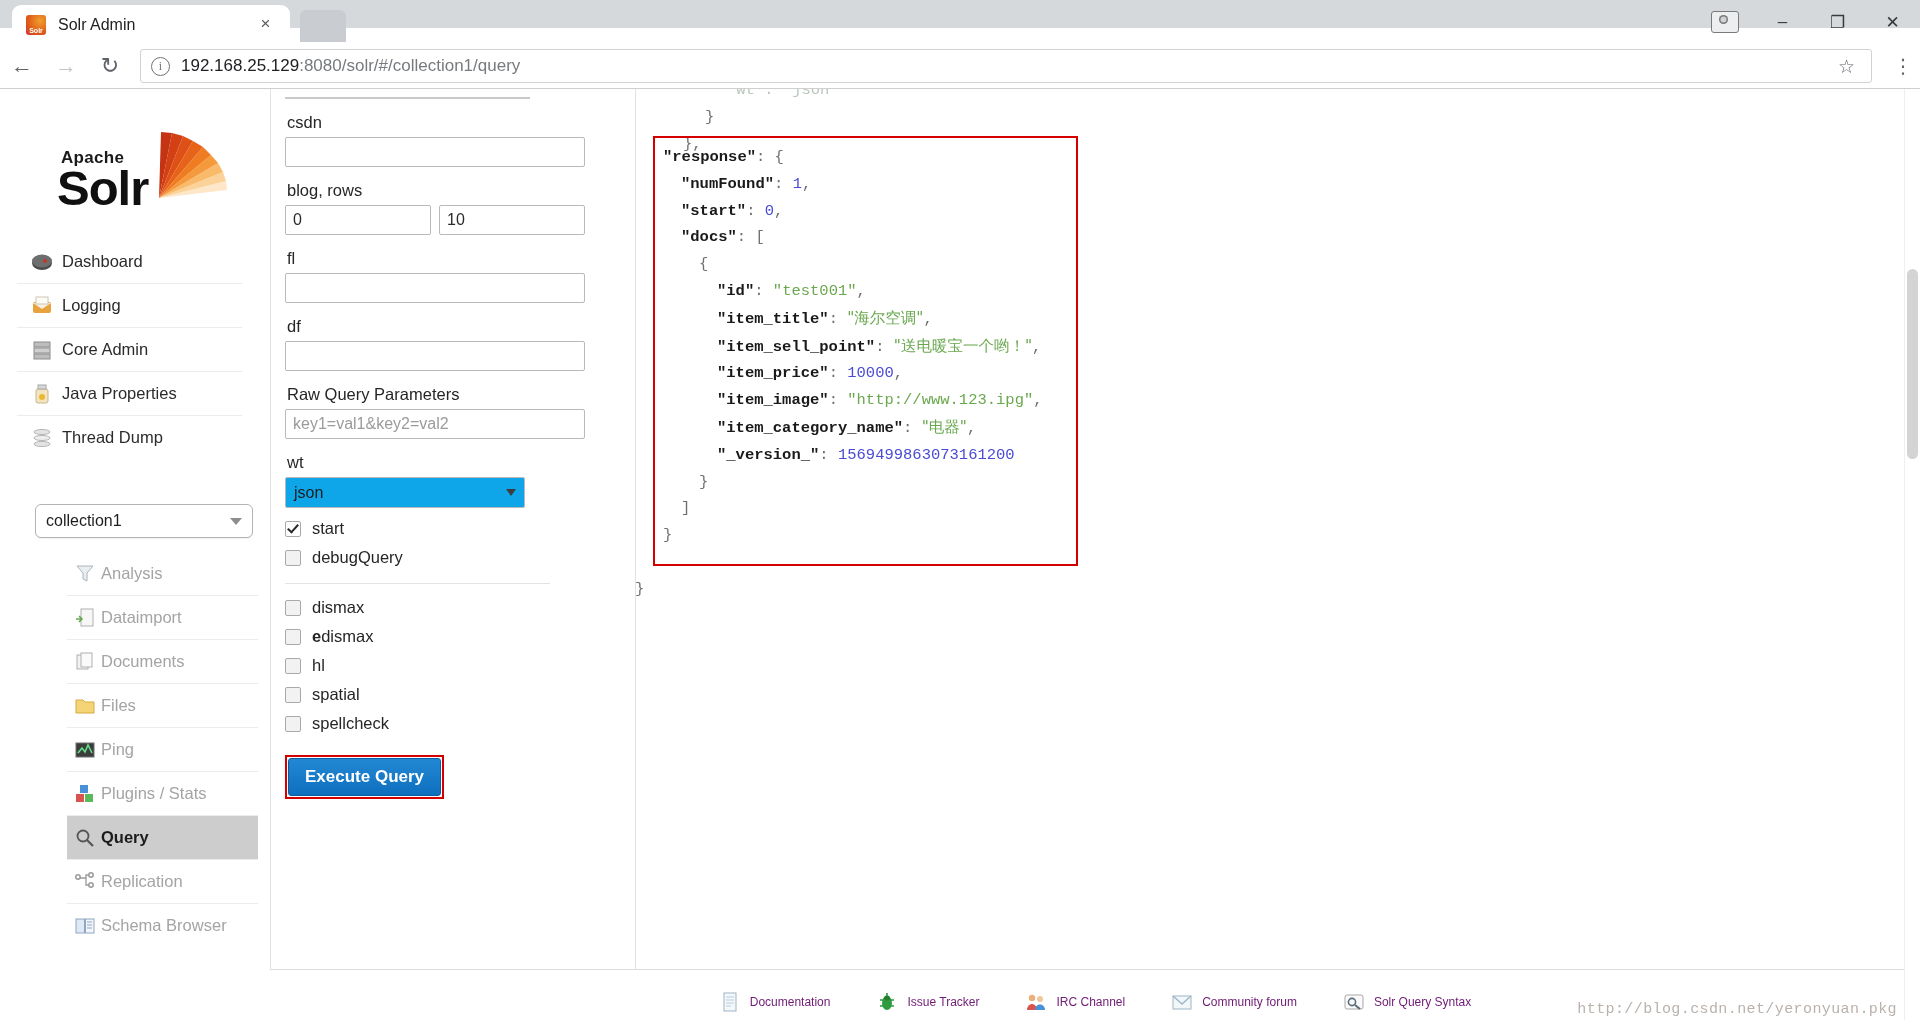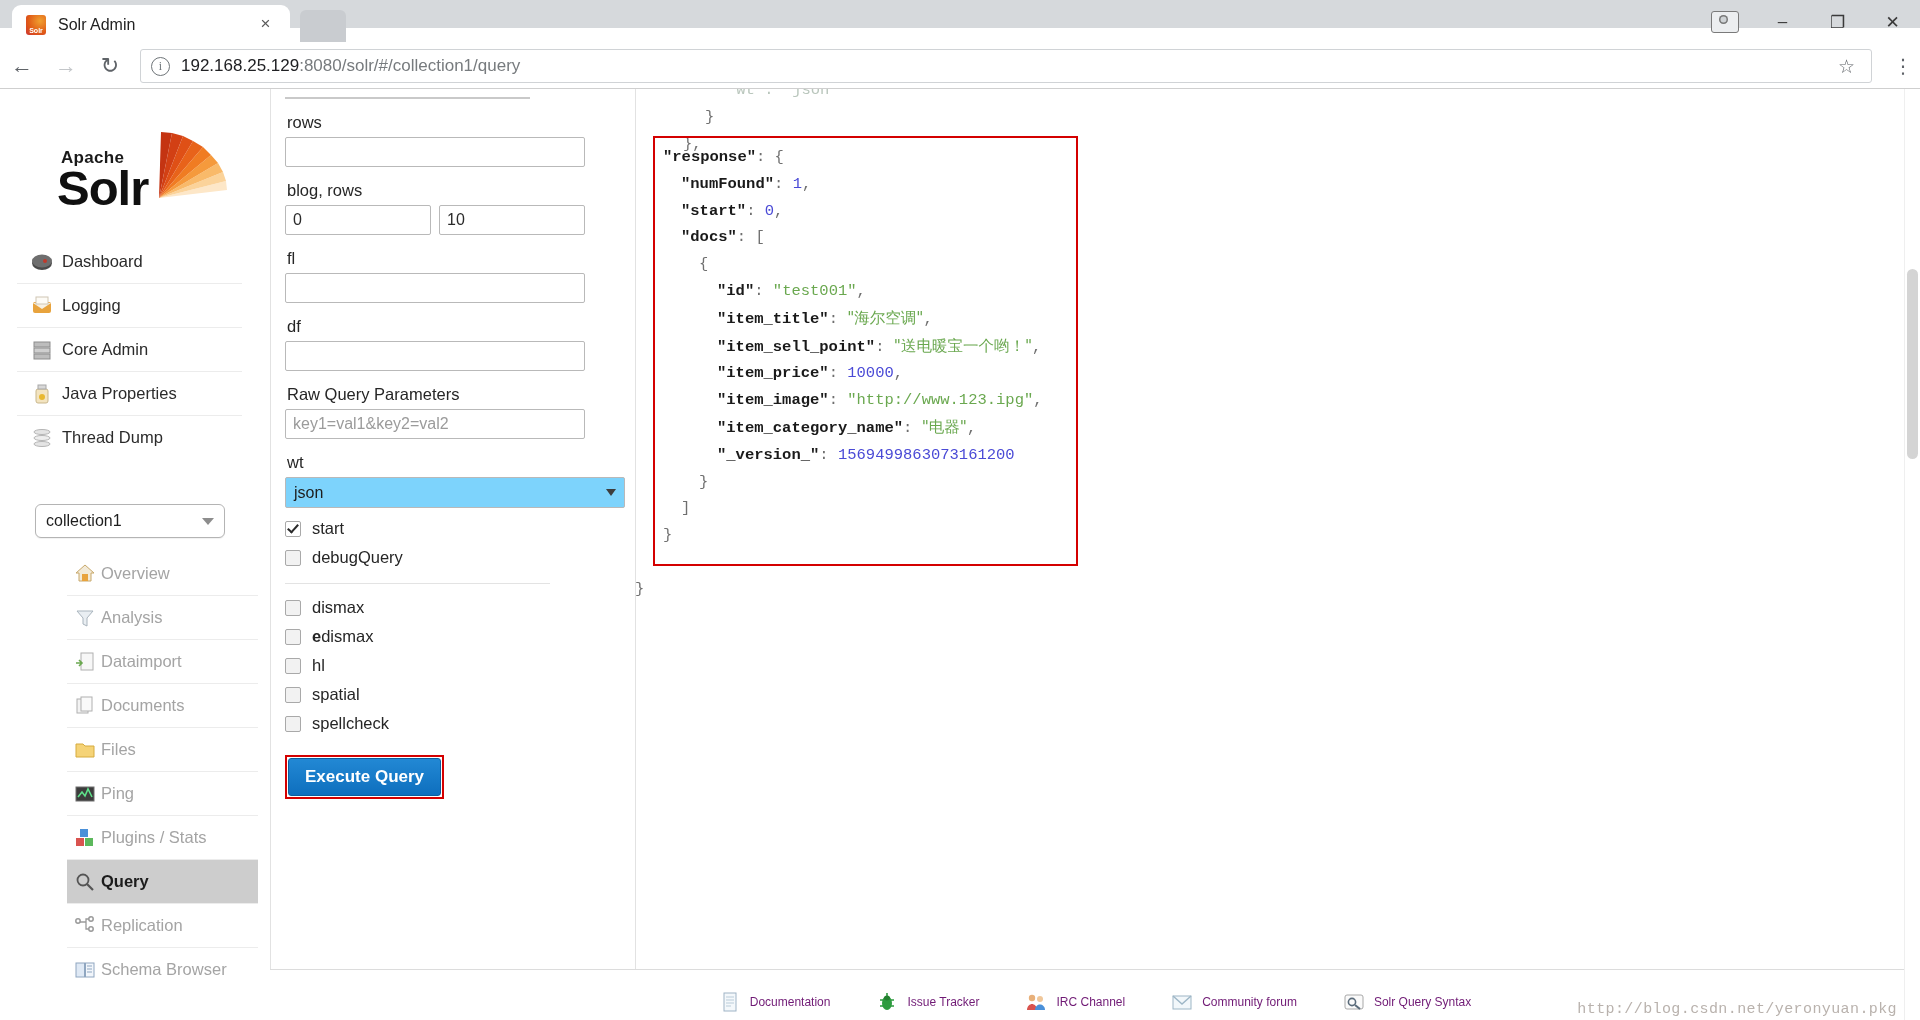--- a/index.html
+++ b/index.html
@@ -86,21 +86,21 @@
   .nav-item {
     position:relative; height:44px; display:flex; align-items:center;
     border-top:1px solid #ececec; padding-left:14px; box-sizing:border-box; cursor:pointer;
   }
   .nav-item:first-child{border-top:none;}
   .nav-item .lbl { font-size:16.5px; color:#2b2b2b; margin-left:9px;}
   .nav-ico-box { width:22px;height:22px;flex:0 0 auto;position:relative;}
 
   .core-select-wrap{position:absolute; left:20px; top:415px; width:190px;}
   .core-select{
-    width:190px;height:33px;border:1px solid #b4b4b4;border-radius:6px;background:#fff;
+    width:218px;height:33px;border:1px solid #b4b4b4;border-radius:6px;background:#fff;
     display:flex;align-items:center;padding:16px 10px;box-sizing:border-box;
     box-shadow:0 1px 1px rgba(0,0,0,.06);
   }
   .core-select .txt{font-size:16px;color:#1d1d1d;}
   .core-select .caret{margin-left:auto;width:0;height:0;border-left:6px solid transparent;border-right:6px solid transparent;border-top:7px solid #8d8d8d;}
 
   .nav2{position:absolute; left:52px; top:462px; width:191px;}
   .nav2-item{
     position:relative;height:44px;display:flex;align-items:center;
     border-top:1px solid #ececec; padding-left:7px; box-sizing:border-box; cursor:pointer;
@@ -119,21 +119,21 @@
   .txtin{
     width:300px;height:30px;border:1px solid #b9b9b9;background:#fff;border-radius:2px;
     box-sizing:border-box;padding:0 7px;font-size:16px;color:#2b2b2b;
     font-family:"Liberation Sans",sans-serif;
   }
   .txtin::placeholder{color:#9b9b9b;}
   .row2{display:flex;gap:8px;}
   .row2 .txtin{width:146px;}
   .grp{margin-bottom:14px;}
   .selin{
-    width:340px;height:31px;border:1px solid #b9b9b9;background:#7dd3fc;border-radius:2px;
+    width:240px;height:31px;border:1px solid #b9b9b9;background:#0ea5e9;border-radius:2px;
     display:flex;align-items:center;padding:0 8px;box-sizing:border-box;font-size:16px;color:#1d1d1d;
   }
   .selin .caret{margin-left:auto;width:0;height:0;border-left:5px solid transparent;border-right:5px solid transparent;border-top:7px solid #3d3d3d;}
   .chk-row{display:flex;align-items:center;height:29px;cursor:pointer;}
   .chk{
     width:14px;height:14px;border:1px solid #a9a9a9;border-radius:2px;background:#f2f2f2;
     flex:0 0 auto;position:relative;margin-right:11px;
   }
   .chk.on{background:#fff;}
   .chk.on::after{
@@ -300,27 +300,20 @@
         <div class="core-select-wrap">
           <div class="core-select">
             <span class="txt">collection1</span>
             <span class="caret"></span>
           </div>
         </div>
 
         <div class="nav2">
           <div class="nav2-item">
             <div class="nav-ico-box"><svg viewBox="0 0 22 22">
-                  <path d="M11 3 L20 11 H17 V19 H5 V11 H2 Z" fill="#f2ead8" stroke="#c8a86a"></path>
-                  <rect x="8" y="12" width="6" height="7" fill="#e8a33d"></rect>
-                </svg></div>
-            <span class="lbl">Overview</span>
-          </div>
-          <div class="nav2-item">
-            <div class="nav-ico-box"><svg viewBox="0 0 22 22">
                   <path d="M3 4 H19 L13 11 V19 L9 17 V11 Z" fill="#e9eef2" stroke="#a9b4bd"></path>
                 </svg></div>
             <span class="lbl">Analysis</span>
           </div>
           <div class="nav2-item">
             <div class="nav-ico-box"><svg viewBox="0 0 22 22">
                   <rect x="7" y="2" width="12" height="17" fill="#f7f7f7" stroke="#b0b0b0"></rect>
                   <path d="M2 12 h6 m-3 -3 l3 3 l-3 3" stroke="#6aa84f" fill="none" stroke-width="1.6"></path>
                 </svg></div>
             <span class="lbl">Dataimport</span>
@@ -379,21 +372,21 @@
           </div>
         </div>
       </div>
 
       <div class="sidebar-divider"></div>
 
       <div class="qform">
         <div class="rule"></div>
 
         <div class="grp" style="margin-top:24px;">
-          <div class="fld-label">rows</div>
+          <div class="fld-label">csdn</div>
           <input class="txtin" type="text" value="" style="">
         </div>
 
         <div class="grp">
           <div class="fld-label">blog, rows</div>
           <div class="row2">
             <input class="txtin" type="text" value="0" style="">
             <input class="txtin" type="text" value="10" style="">
           </div>
         </div>

